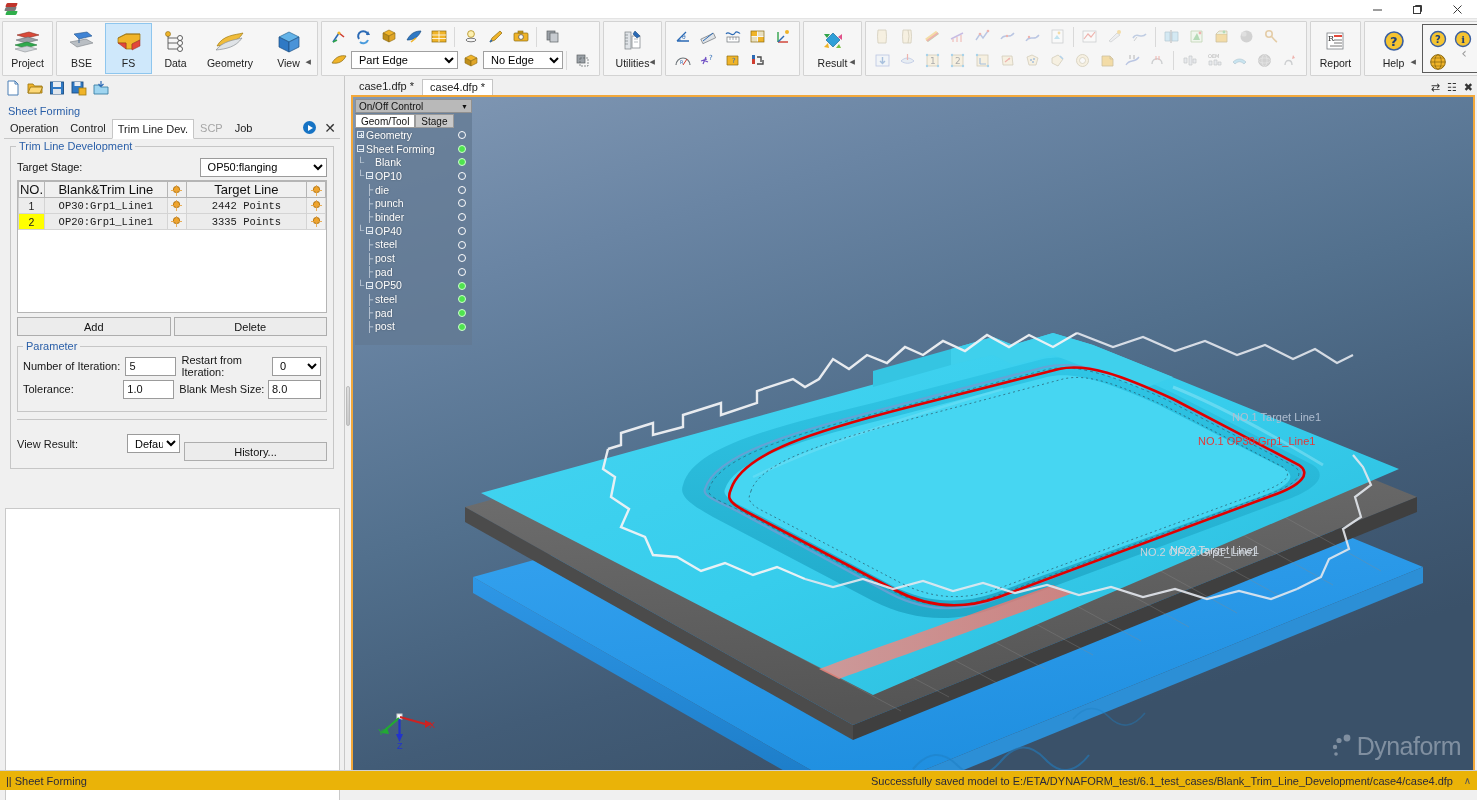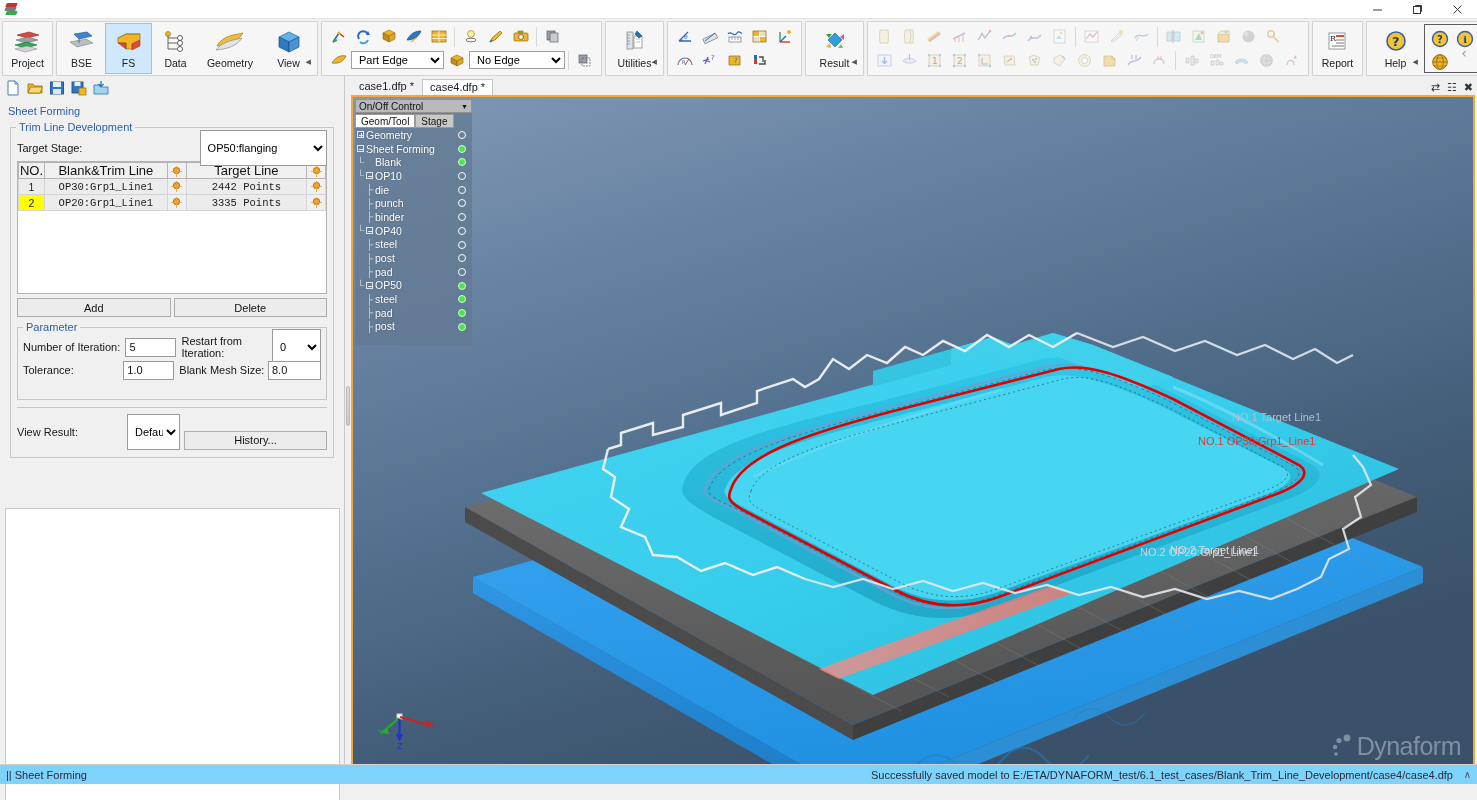--- a/index.html
+++ b/index.html
@@ -97,21 +97,21 @@
     border-top:3px solid transparent; border-bottom:3px solid transparent; }
   .closex { font-size: 14px; color: #333; line-height: 12px; font-family: "DejaVu Sans", sans-serif; }
 
   #tld-box { margin: 7px 6px 0 6px; border: 1px solid #c6c6c6; position: relative; padding: 10px 6px 7px 6px; }
   #tld-cap { position: absolute; top: -7px; left: 5px; background: #f0f0f0; padding: 0 3px; color: #2a5fa8; }
 
   .frow { display: flex; align-items: center; height: 20px; margin-bottom: 3px; }
   .frow .flab { font-size: 11px; color: #151515; }
 
   select.pdrop {
-    height: 36px; font-size: 11px; border: 1px solid #9b9b9b; background: #fff;
+    height: 19px; font-size: 11px; border: 1px solid #9b9b9b; background: #fff;
     font-family: "Liberation Sans", sans-serif; padding-left: 3px;
   }
   input.ptxt {
     height: 19px; font-size: 11px; border: 1px solid #9b9b9b; background: #fff;
     font-family: "Liberation Sans", sans-serif; padding-left: 3px; color:#111;
   }
 
   
   #tld-table { width: 100%; border-collapse: collapse; border: 1px solid #b5b5b5; background:#fff; }
   #tld-table th {
@@ -198,22 +198,22 @@
 
   
   #triad { position: absolute; left: 24px; bottom: 22px; width: 60px; height: 46px; }
 
   
   #wmark { position: absolute; right: 12px; bottom: 12px; display: flex; align-items: center; opacity: .5; }
   #wmark .wtxt { font-size: 25px; color: #c6ced8; letter-spacing: -0.5px; }
 
   
   #statusbar {
-    position: absolute; left: 0; bottom: 16px; width: 1477px; height: 20px;
-    background: #7dd3fc; border-top: 1px solid #d0d0d0; display: flex; align-items: center;
+    position: absolute; left: 0; bottom: 10px; width: 1477px; height: 20px;
+    background: #eab308; border-top: 1px solid #d0d0d0; display: flex; align-items: center;
     font-size: 11px; color: #2a2a3a;
   }
   #sb-left { padding-left: 6px; }
   #sb-right { position: absolute; right: 24px; }
   #sb-caret { position: absolute; right: 6px; font-family: "DejaVu Sans", sans-serif; color:#555; font-size:10px;}
 </style>
 </head>
 <body>
 
 <div id="app">
@@ -386,29 +386,29 @@
                 <rect x="6" y="5" width="8" height="9" fill="#c7cbd0" stroke="#5d6165" stroke-width=".7"></rect>
               </svg>
             </div>
         </div>
         <div class="irow">
           <div class="ib">
               <svg width="18" height="17" viewBox="0 0 18 17">
                 <path d="M2 11 C6 4,12 3,16 4 C13 10,8 12,2 11 Z" fill="#f0b429" stroke="#8b6a12" stroke-width=".7"></path>
               </svg>
             </div>
-          <select class="rsel" style="width:93px"><option>Part Edge</option><option>Feature Edge</option><option>All Edge</option></select>
+          <select class="rsel" style="width:107px"><option>Part Edge</option><option>Feature Edge</option><option>All Edge</option></select>
           <div class="ib">
               <svg width="18" height="17" viewBox="0 0 18 17">
                 <path d="M9 3 L15 6 L9 9 L3 6 Z" fill="#f0b429" stroke="#8b6a12" stroke-width=".6"></path>
                 <path d="M3 6 L9 9 L9 14 L3 11 Z" fill="#c08f1a" stroke="#8b6a12" stroke-width=".6"></path>
                 <path d="M15 6 L9 9 L9 14 L15 11 Z" fill="#e0a62a" stroke="#8b6a12" stroke-width=".6"></path>
               </svg>
             </div>
-          <select class="rsel" style="width:96px"><option>No Edge</option><option>Element Edge</option><option>Mesh Edge</option></select>
+          <select class="rsel" style="width:80px"><option>No Edge</option><option>Element Edge</option><option>Mesh Edge</option></select>
           <div class="vsep"></div>
           <div class="ib">
               <svg width="18" height="17" viewBox="0 0 18 17">
                 <rect x="3" y="3" width="8" height="8" fill="#9aa0a6" stroke="#5d6165" stroke-width=".7"></rect>
                 <rect x="6" y="6" width="8" height="8" fill="none" stroke="#5d6165" stroke-width=".7" stroke-dasharray="2 1"></rect>
               </svg>
             </div>
         </div>
       </div>
     </div>
@@ -845,20 +845,31 @@
       <div class="ftb">
           <svg width="16" height="16" viewBox="0 0 16 16">
             <path d="M1 5 H6 L7.5 7 H15 V14 H1 Z" fill="#9fd5f0" stroke="#3a7fa5" stroke-width=".9"></path>
             <path d="M8 1 V6 M5.5 4 L8 6.5 L10.5 4" stroke="#2b6ab5" stroke-width="1.2" fill="none"></path>
           </svg>
         </div>
     </div>
 
     <div id="sf-box">
       <div id="sf-title">Sheet Forming</div>
+      <div id="tabrow">
+        <div class="ptab">Operation</div>
+        <div class="ptab">Control</div>
+        <div class="ptab active">Trim Line Dev.</div>
+        <div class="ptab dis">SCP</div>
+        <div class="ptab">Job</div>
+        <div id="tabtools">
+          <div class="playbtn"></div>
+          <div class="closex">✕</div>
+        </div>
+      </div>
 
       <div id="tld-box">
         <div id="tld-cap">Trim Line Development</div>
 
         <div class="frow">
           <span class="flab" style="width:188px">Target Stage:</span>
           <select class="pdrop" style="width:131px"><option>OP50:flanging</option><option>OP40:trimming</option><option>OP30:forming</option><option>OP20:drawing</option><option>OP10:gravity</option></select>
         </div>
 
         <div id="tblwrap">
@@ -931,21 +942,21 @@
                 </tr>
               </tbody>
           </table>
         </div>
 
         <div style="display:flex; gap:3px; margin-top:4px;">
           <div class="wbtn" style="flex:1">Add</div>
           <div class="wbtn" style="flex:1">Delete</div>
         </div>
 
-        <div style="margin-top:10px; border:1px solid #c6c6c6; position:relative; padding:9px 5px 19px 5px;">
+        <div style="margin-top:10px; border:1px solid #c6c6c6; position:relative; padding:9px 5px 12px 5px;">
           <div style="position:absolute;top:-7px;left:5px;background:#f0f0f0;padding:0 3px;color:#2a5fa8;">Parameter</div>
           <div class="frow">
             <span class="flab" style="width:112px">Number of Iteration:</span>
             <input class="ptxt" style="width: 51px;" value="5">
             <span class="flab" style="width:104px; padding-left:5px;">Restart from Iteration:</span>
             <select class="pdrop" style="width:53px"><option>0</option><option>1</option><option>2</option><option>3</option><option>4</option><option>5</option></select>
           </div>
           <div class="frow" style="margin-bottom:0">
             <span class="flab" style="width:112px">Tolerance:</span>
             <input class="ptxt" style="width: 51px;" value="1.0">

